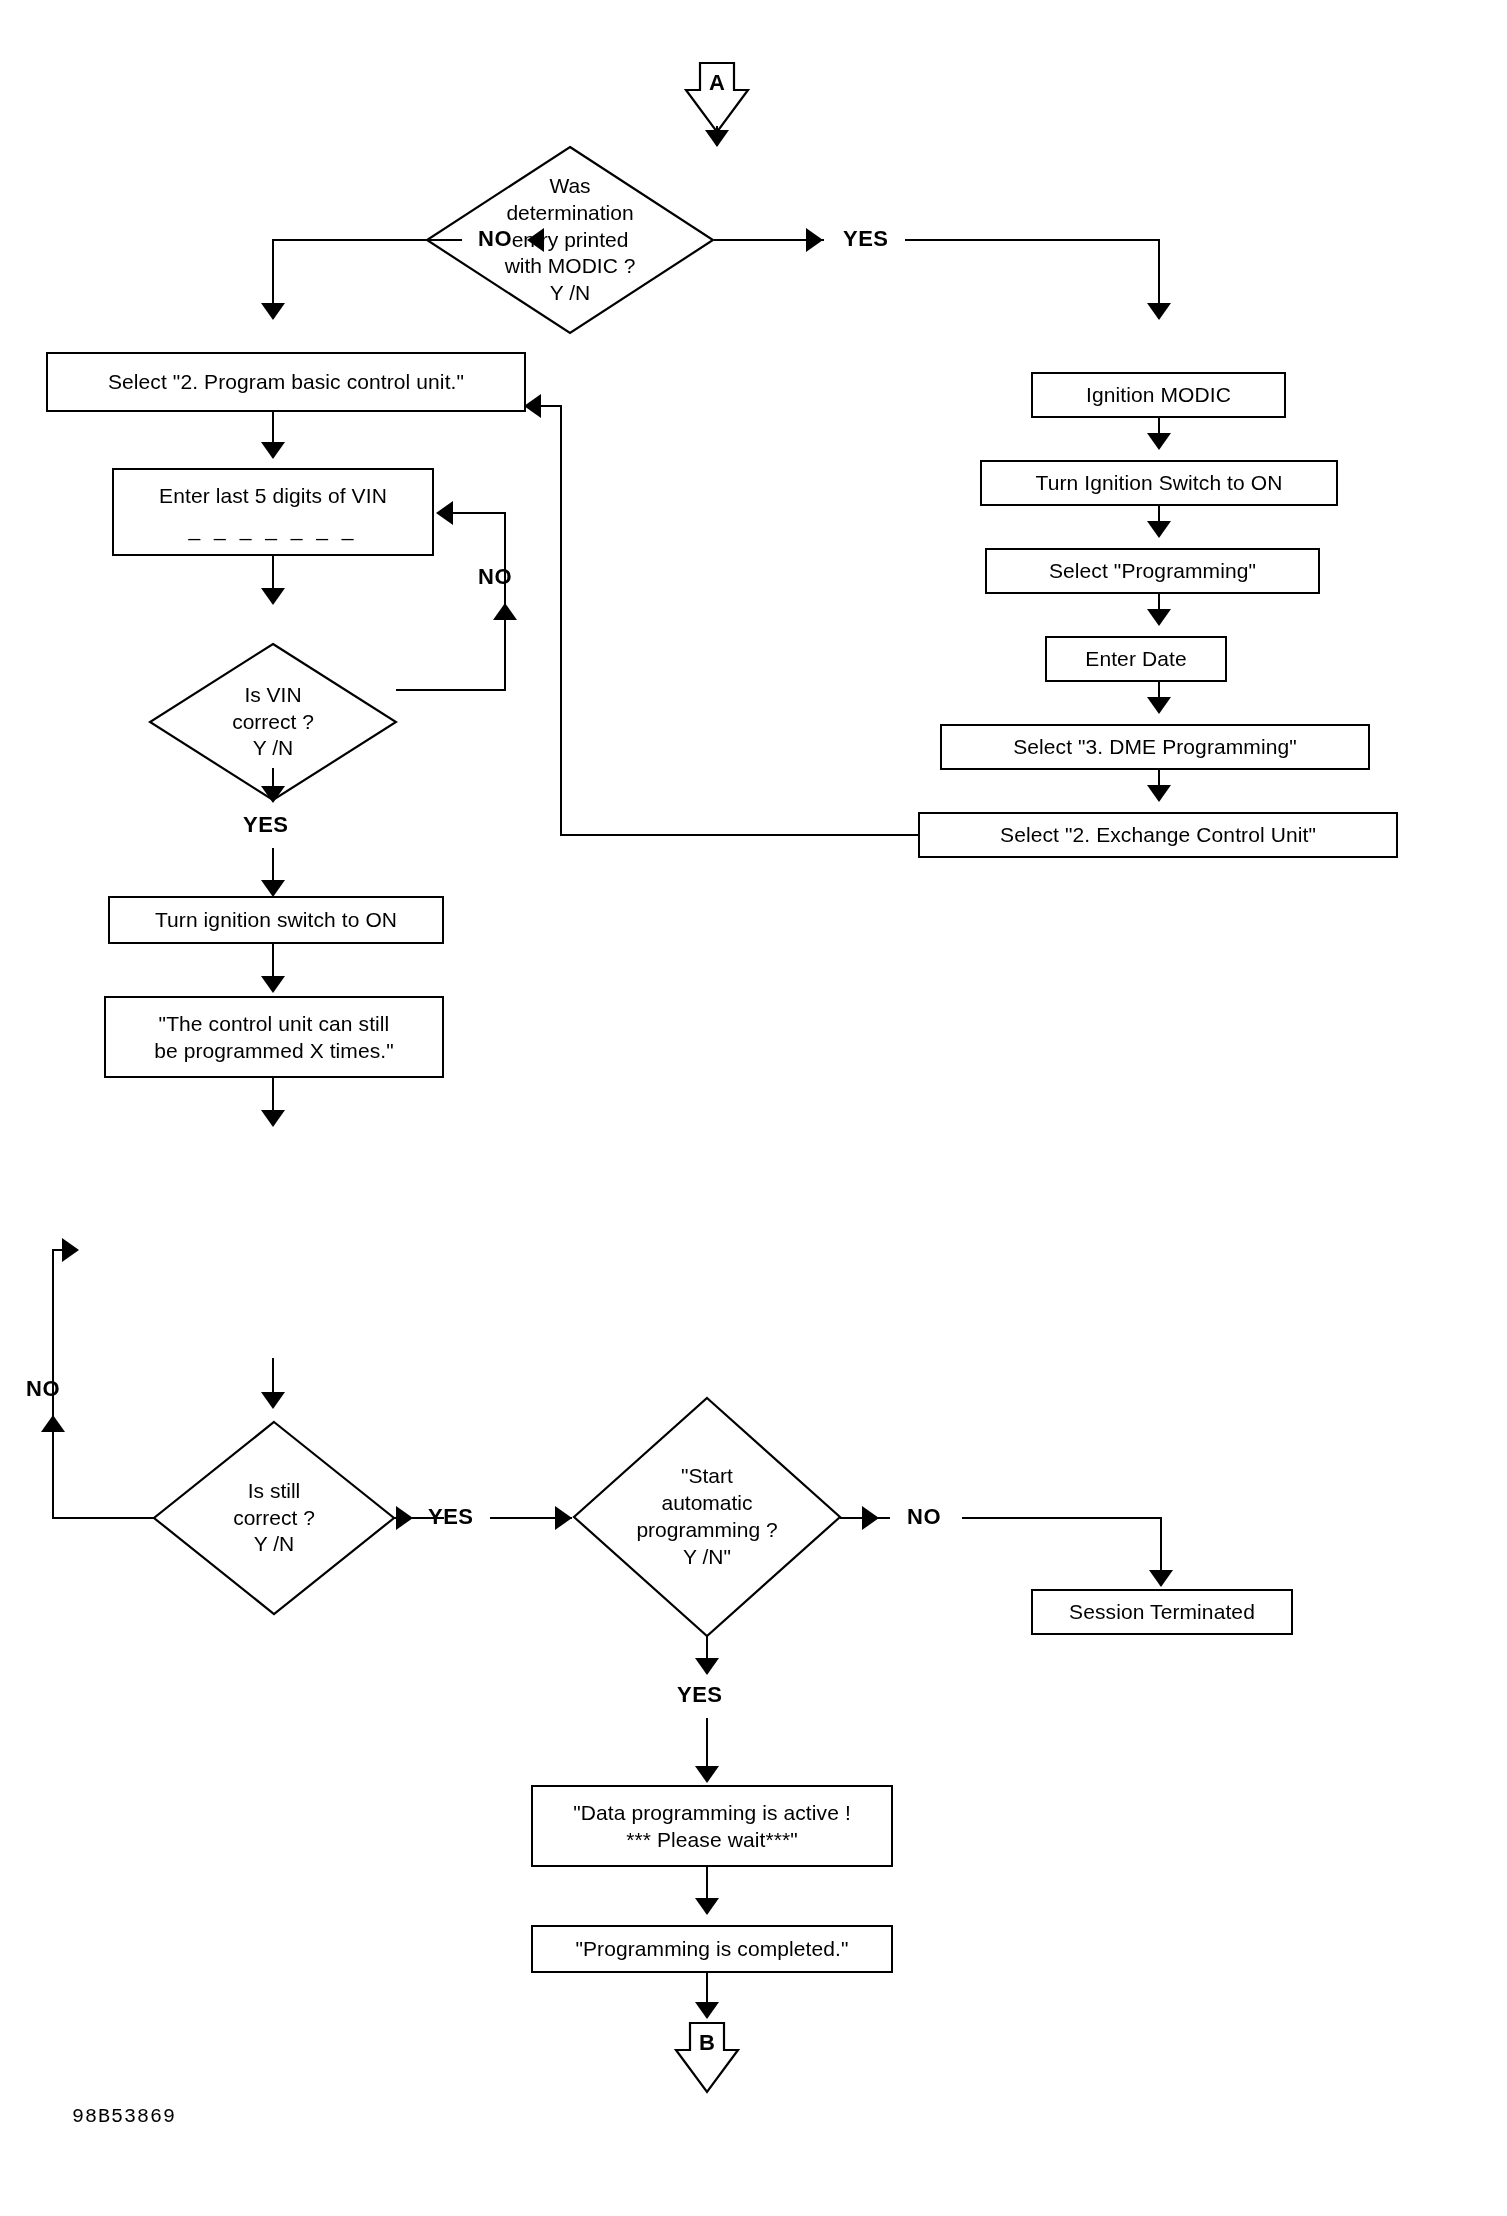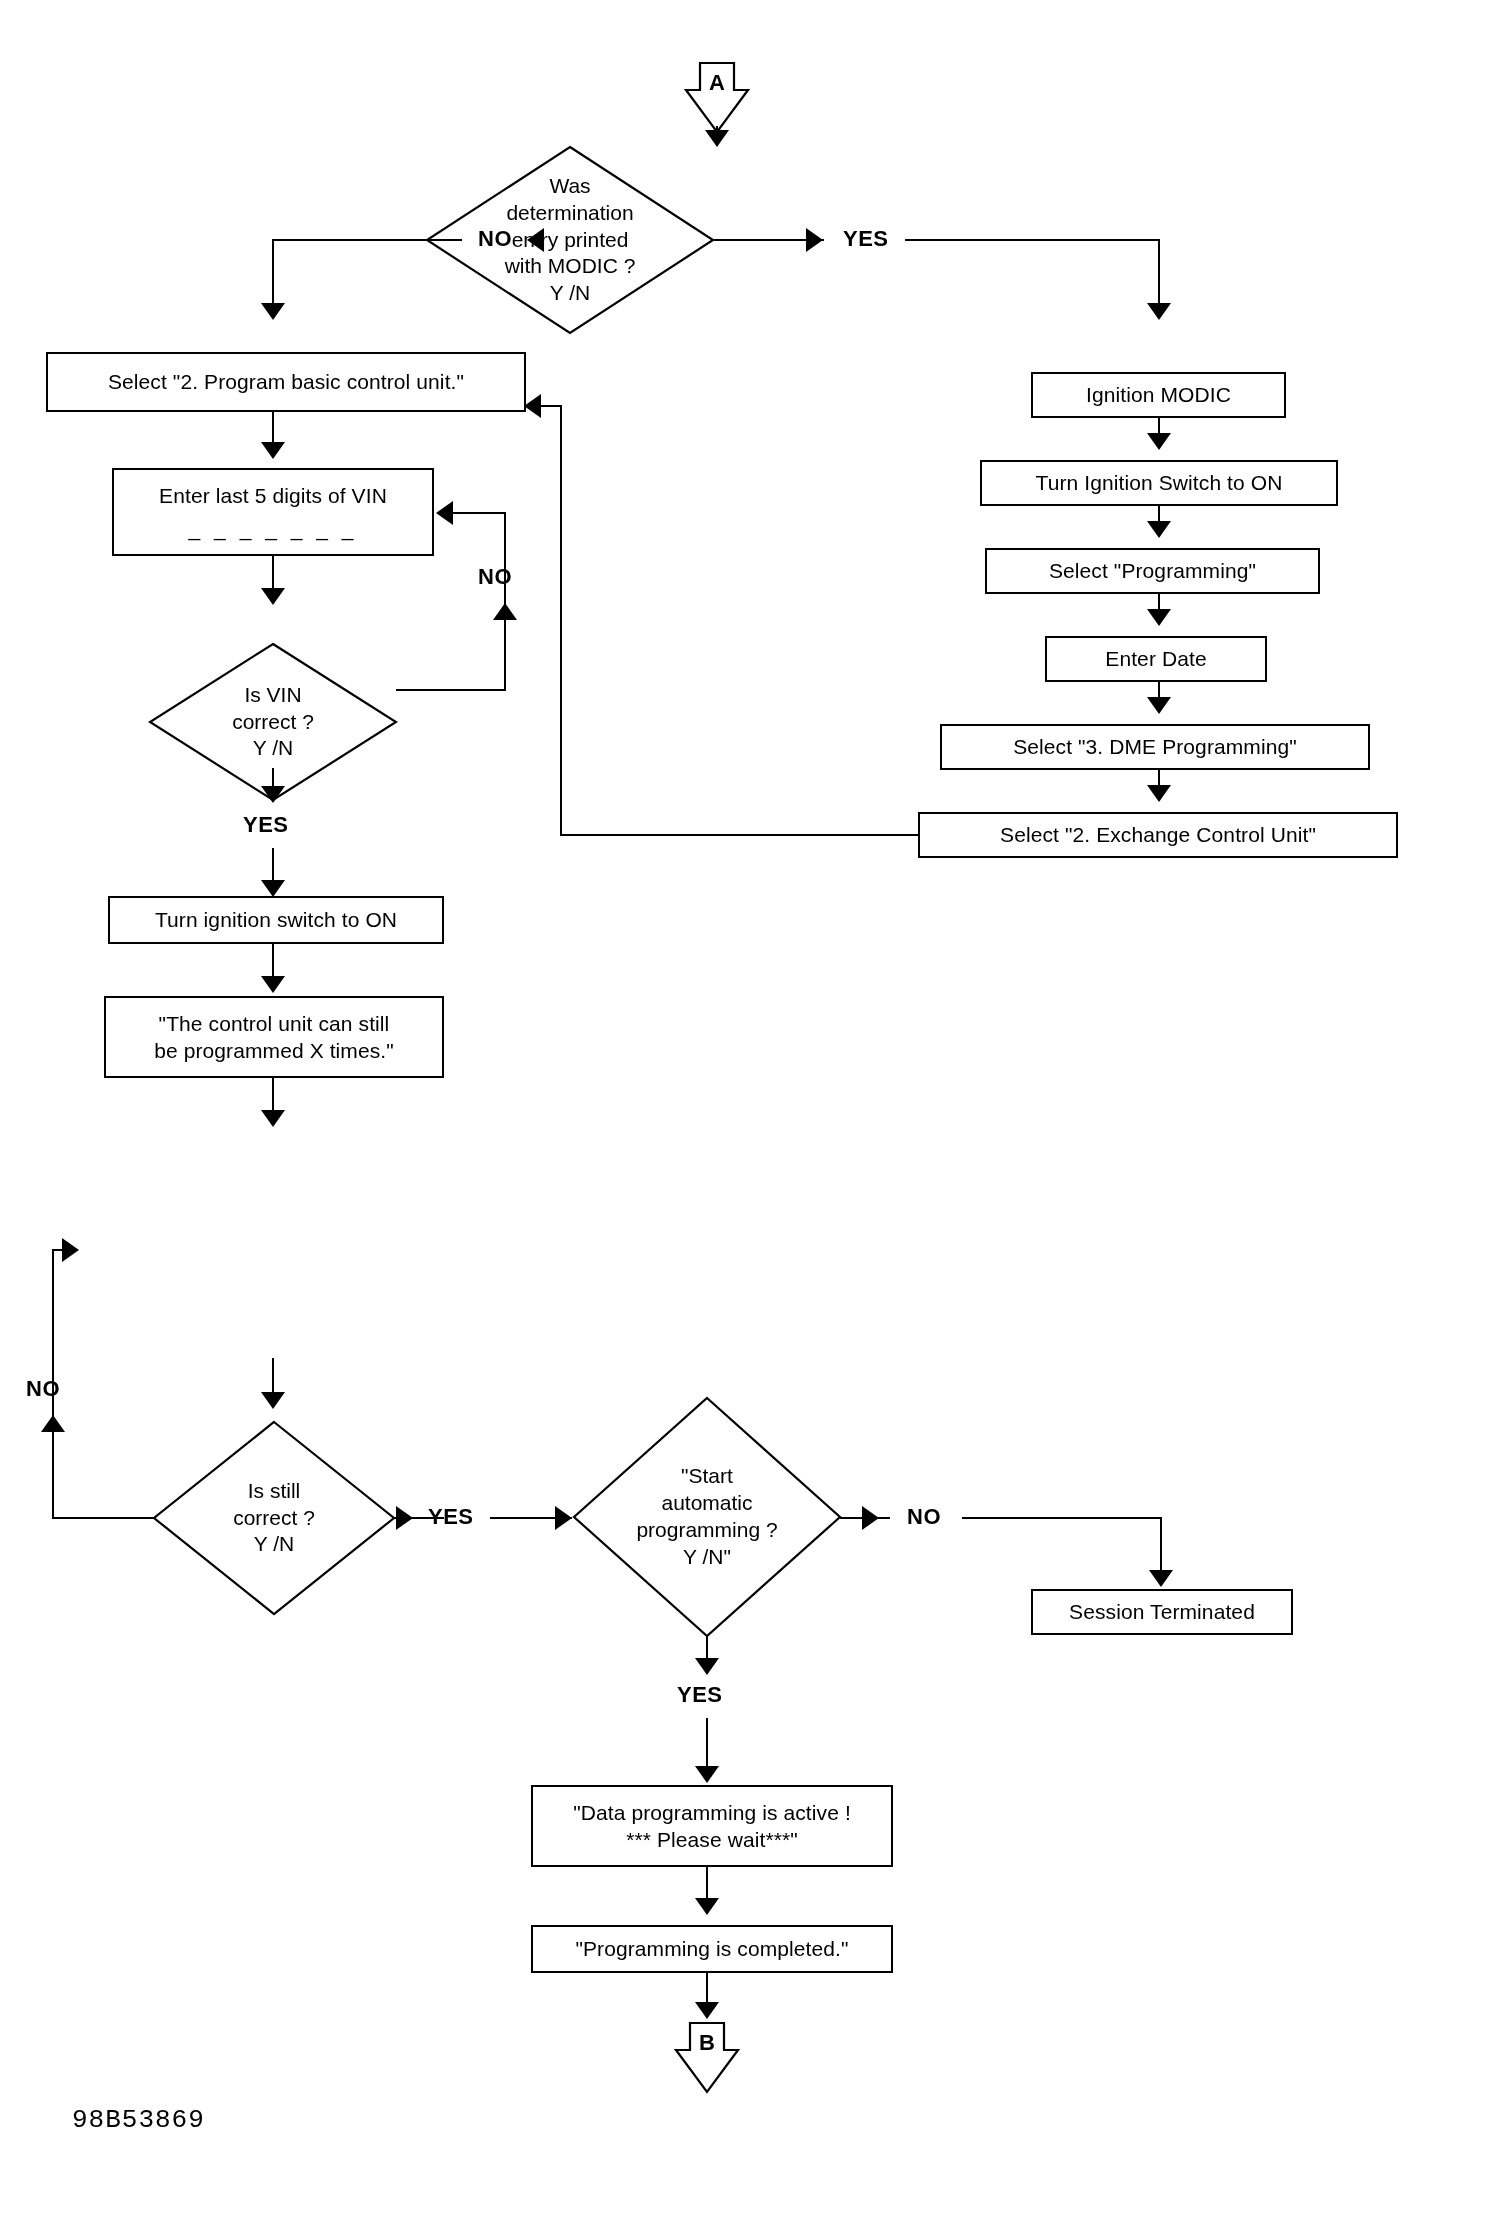--- a/index.html
+++ b/index.html
@@ -122,21 +122,21 @@
   .footnote {
     position: absolute;
     font-size: 20px;
     font-weight: bold;
     line-height: 1.45;
     white-space: pre-line;
     letter-spacing: 0.1px;
   }
   .docnum {
     position: absolute;
-    font-size: 26px;
+    font-size: 20px;
     font-family: "Liberation Mono", monospace;
     letter-spacing: 1px;
   }
 </style>
 </head>
 <body>
 
 <div id="page">
 
   <div class="connector" style="left:684px; top:62px; width:66px; height:72px;">
@@ -185,21 +185,21 @@
   <div class="arrow arrow-down" style="left:1147px; top:433px;"></div>
 
   <div class="box" style="left:980px; top:460px; width:358px; height:46px;">Turn Ignition Switch to ON</div>
   <div class="line vline" style="left:1158px; top:506px; height:26px;"></div>
   <div class="arrow arrow-down" style="left:1147px; top:521px;"></div>
 
   <div class="box" style="left:985px; top:548px; width:335px; height:46px;">Select "Programming"</div>
   <div class="line vline" style="left:1158px; top:594px; height:26px;"></div>
   <div class="arrow arrow-down" style="left:1147px; top:609px;"></div>
 
-  <div class="box" style="left:1045px; top:636px; width:222px; height:46px;">Enter Date</div>
+  <div class="box" style="left:1045px; top:636px; width:182px; height:46px;">Enter Date</div>
   <div class="line vline" style="left:1158px; top:682px; height:26px;"></div>
   <div class="arrow arrow-down" style="left:1147px; top:697px;"></div>
 
   <div class="box" style="left:940px; top:724px; width:430px; height:46px;">Select "3. DME Programming"</div>
   <div class="line vline" style="left:1158px; top:770px; height:26px;"></div>
   <div class="arrow arrow-down" style="left:1147px; top:785px;"></div>
 
   <div class="box" style="left:918px; top:812px; width:480px; height:46px;">Select "2. Exchange Control Unit"</div>
 
   <div class="line hline" style="left:560px; top:834px; width:360px;"></div>

